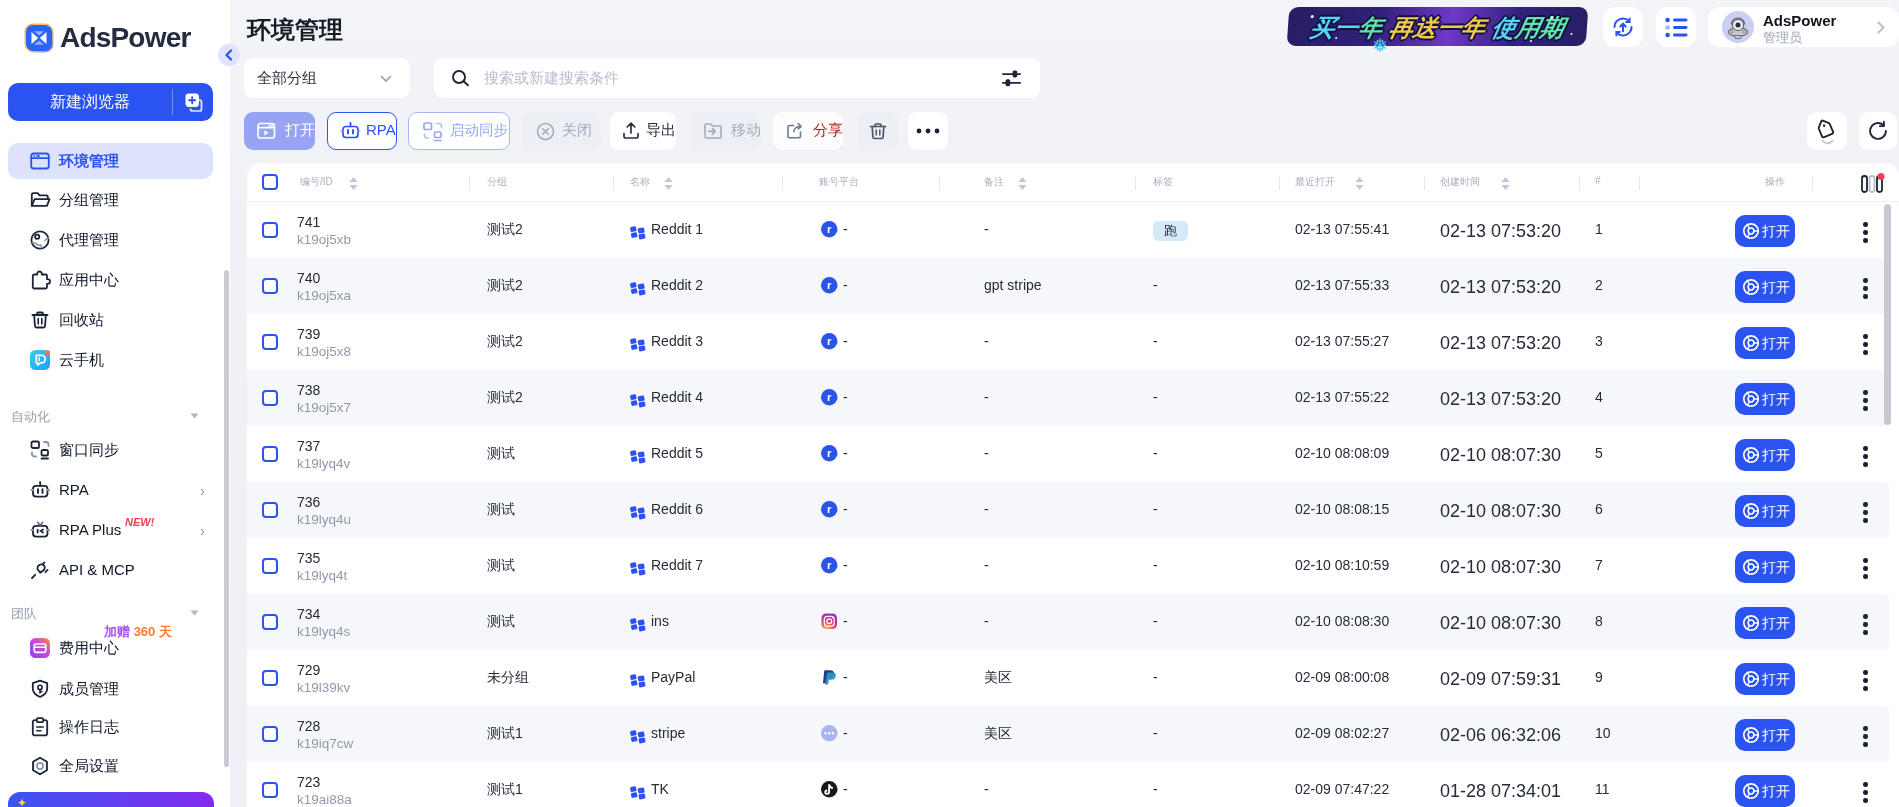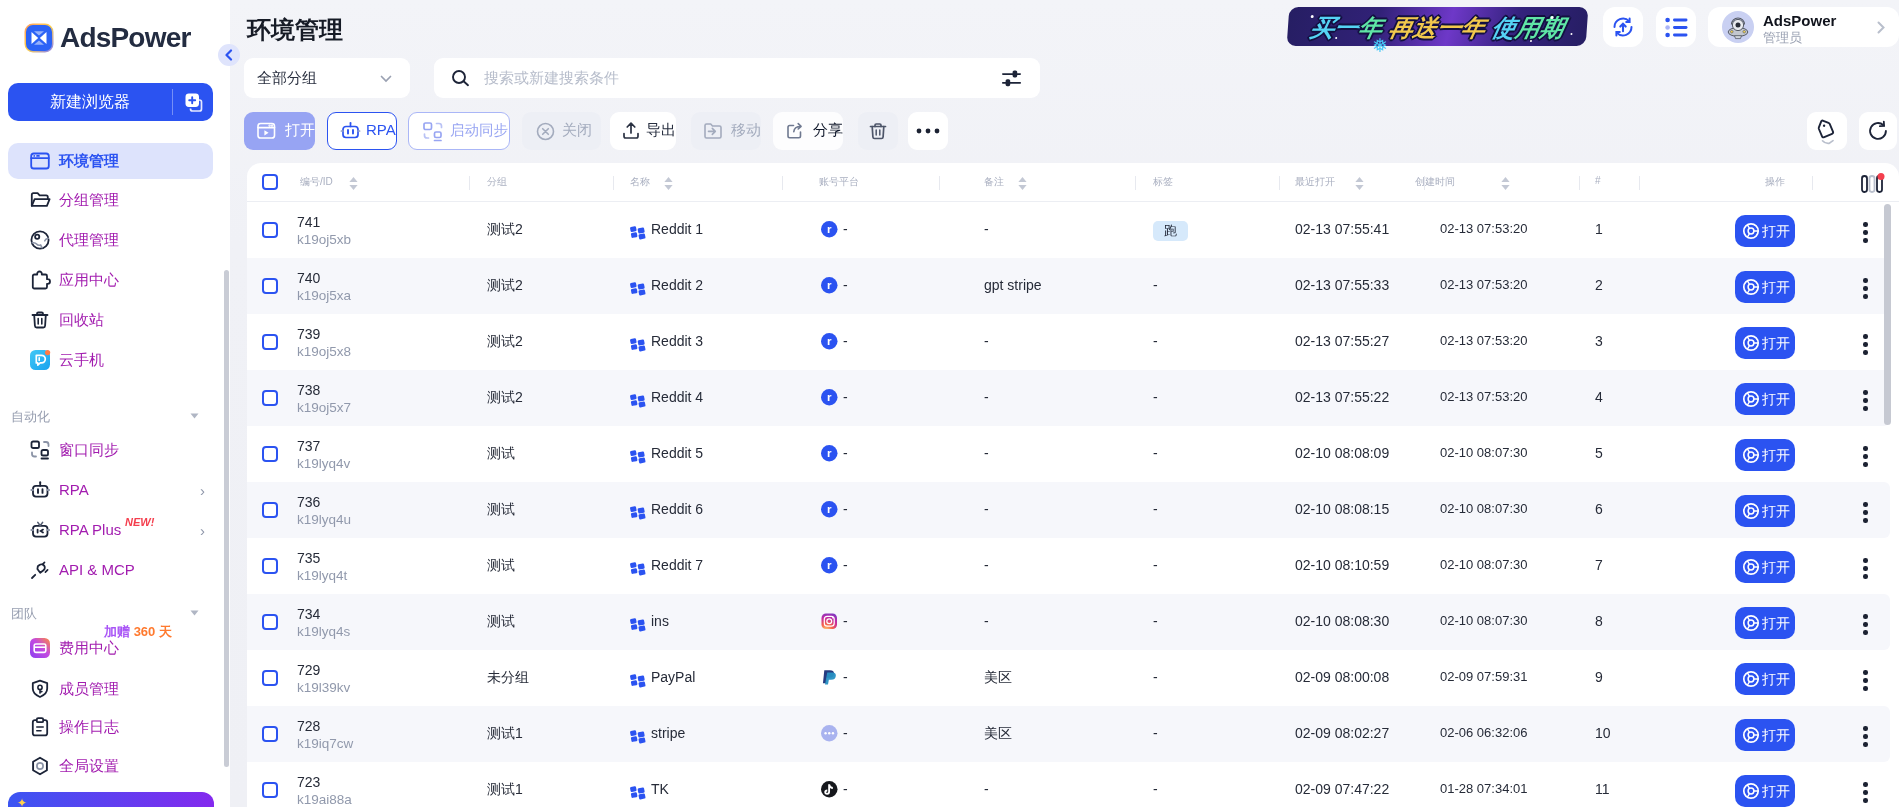--- a/index.html
+++ b/index.html
@@ -7,21 +7,21 @@
 #app { position:relative; width:1899px; height:807px; background:linear-gradient(180deg,#f3f4f8 0%,#f0f1f6 30%,#eff0f5 100%); overflow:hidden; }
 svg.abs, div.abs, span.abs { position:absolute; }
 
 #side { position:absolute; left:0; top:0; width:230px; height:807px; background:#ffffff; z-index:5; }
 #logo-text { position:absolute; left:60px; top:22px; font-size:28px; font-weight:bold; color:#232c41; letter-spacing:-0.8px; }
 #newbtn { position:absolute; left:8px; top:83px; width:205px; height:38px; background:#2b53f1; border-radius:10px; color:#fff; }
 #newbtn .txt { position:absolute; left:0; top:0; width:164px; height:38px; line-height:38px; text-align:center; font-size:16px; }
 #newbtn .div { position:absolute; left:164px; top:6px; width:1px; height:26px; background:rgba(255,255,255,.35); }
 .mi { position:absolute; left:8px; width:205px; height:36px; border-radius:10px; }
 .mi .ic { position:absolute; left:21px; top:7px; width:22px; height:22px; }
-.mi .tx { position:absolute; left:51px; top:9px; font-size:15px; color:#a21caf; }
+.mi .tx { position:absolute; left:51px; top:9px; font-size:15px; color:#0f172a; }
 .mi.active { background:#dde3fc; }
 .mi.active .tx { color:#2b53f1; font-weight:bold; }
 .sec { position:absolute; left:11px; font-size:13px; color:#979eb0; }
 .chev { position:absolute; left:192px; top:10px; font-size:15px; color:#8f97aa; }
 .seccaret { position:absolute; left:190px; width:9px; height:6px; }
 #sscroll { position:absolute; left:224px; top:270px; width:5px; height:497px; background:#c9ccd5; border-radius:3px; }
 #sidebanner { position:absolute; left:8px; top:792px; width:206px; height:15px; border-radius:12px 12px 0 0;
   background:linear-gradient(90deg,#3b55f2,#8429ee); }
 #collapse { position:absolute; left:218px; top:44px; width:22px; height:22px; border-radius:50%; background:#dfe4fc; z-index:6; }
 #newbadge { position:absolute; left:125px; top:516px; font-size:11px; font-weight:bold; color:#f43f4e; font-style:italic; }
@@ -66,21 +66,21 @@
 .c-num { position:absolute; left:50px; top:12px; font-size:14px; color:#262b38; }
 .c-id  { position:absolute; left:50px; top:30px; font-size:13.5px; color:#9199ac; }
 .c-grp { position:absolute; left:240px; top:19px; font-size:14px; color:#262b38; }
 .c-name{ position:absolute; left:404px; top:19px; font-size:14px; color:#262b38; }
 .c-nicon{ position:absolute; left:382px; top:21px; width:17px; height:17px; }
 .c-picon{ position:absolute; left:574px; top:19px; width:16.5px; height:16.5px; }
 .c-pdash{ position:absolute; left:596px; top:19px; font-size:14px; color:#262b38; }
 .c-note{ position:absolute; left:737px; top:19px; font-size:14px; color:#262b38; }
 .c-tag { position:absolute; left:906px; top:19px; font-size:14px; color:#262b38; }
 .c-t1  { position:absolute; left:1048px; top:19px; font-size:14px; color:#262b38; }
-.c-t2  { position:absolute; left:1193px; top:19px; font-size:13px; color:#262b38; }
+.c-t2  { position:absolute; left:1193px; top:19px; font-size:18px; color:#262b38; }
 .c-seq { position:absolute; left:1348px; top:19px; font-size:14px; color:#262b38; }
 .openbtn { position:absolute; left:1488px; top:13px; width:60px; height:32px; background:#2b53f1; border-radius:10px; }
 .openbtn span { position:absolute; left:27px; top:8px; color:#fff; font-size:14px; }
 .openbtn svg { position:absolute; left:7px; top:7px; }
 .vdots { position:absolute; left:1616px; top:20px; width:5px; height:21px; }
 .vdots i { position:absolute; left:0; width:4.5px; height:4.5px; border-radius:50%; background:#1c2232; }
 #tscroll { position:absolute; left:1637px; top:41px; width:7px; height:221px; background:#c6c9d2; border-radius:4px; }
 .tagchip { position:absolute; left:906px; top:19px; width:35px; height:20px; background:#d6e9fb; border-radius:5px;
   text-align:center; line-height:20px; font-size:13px; color:#1c2232; }
 </style>
@@ -205,21 +205,21 @@
       <path d="M2,15.5 V4.5 q0,-1.5 1.5,-1.5 h4.2 l1.8,2 h7 q1.5,0 1.5,1.5 v9 q0,1.5 -1.5,1.5 h-13 q-1.5,0 -1.5,-1.5 Z"></path>
       <path d="M5.5,10.4 h6.5 M9.3,7.4 l3,3 -3,3"></path>
     </svg>
     <span class="lbl" style="left:40px;color:#a3abbd;">移动</span>
   </div>
   <div class="tb" style="left:773px;width:70px;background:#fdfdfe;">
     <svg style="left:12px;top:9px;" width="19" height="19" viewBox="0 0 19 19" fill="none" stroke="#6f7990" stroke-width="1.6" stroke-linecap="round" stroke-linejoin="round">
       <path d="M15.5,11 v4 q0,1.7 -1.7,1.7 H4.7 Q3,16.7 3,15 V6.2 Q3,4.5 4.7,4.5 h3.8"></path>
       <path d="M8.8,10.8 q0.3,-5.3 7.2,-5.6 M13.2,2.6 l2.9,2.7 -2.9,2.7"></path>
     </svg>
-    <span class="lbl" style="left:40px;color:#0f172a;">分享</span>
+    <span class="lbl" style="left:40px;color:#b91c1c;">分享</span>
   </div>
   <div class="tb" style="left:858px;width:40px;background:#edeff5;">
     <svg style="left:10px;top:9px;" width="20" height="20" viewBox="0 0 20 20" fill="none" stroke="#4d5569" stroke-width="1.7" stroke-linecap="round">
       <path d="M2.5,5.5 h15"></path>
         <path d="M7,5.5 V4.2 q0,-1.2 1.2,-1.2 h3.6 q1.2,0 1.2,1.2 v1.3"></path>
       <path d="M4.2,5.5 l0.7,10.5 q0.1,1.5 1.6,1.5 h7 q1.5,0 1.6,-1.5 l0.7,-10.5"></path>
       <path d="M8.2,9 v5 M11.8,9 v5" stroke-width="1.5"></path>
     </svg>
   </div>
   <div class="tb" style="left:908px;width:40px;background:#fff;">
@@ -264,21 +264,21 @@
       <svg class="sort" style="left:771px;" viewBox="0 0 9 13">
           <polygon points="4.5,0 8.6,5 0.4,5" fill="#c3c8d4"></polygon>
           <polygon points="0.4,8 8.6,8 4.5,13" fill="#c3c8d4"></polygon>
         </svg>
       <div class="h" style="left:906px;">标签</div>
       <div class="h" style="left:1048px;">最近打开</div>
       <svg class="sort" style="left:1108px;" viewBox="0 0 9 13">
           <polygon points="4.5,0 8.6,5 0.4,5" fill="#c3c8d4"></polygon>
           <polygon points="0.4,8 8.6,8 4.5,13" fill="#c3c8d4"></polygon>
         </svg>
-      <div class="h" style="left:1168px;text-align:center;">创建时间</div>
+      <div class="h" style="left:1193px;text-align:center;">创建时间</div>
       <svg class="sort" style="left:1254px;" viewBox="0 0 9 13">
           <polygon points="4.5,0 8.6,5 0.4,5" fill="#c3c8d4"></polygon>
           <polygon points="0.4,8 8.6,8 4.5,13" fill="#c3c8d4"></polygon>
         </svg>
       <div class="h" style="left:1348px;">#</div>
       <div class="h" style="left:1518px;text-align:right;">操作</div>
       <svg class="abs" style="left:1614px;top:10px;" width="24" height="20" viewBox="0 0 24 20" fill="none">
         <rect x="1" y="3" width="5" height="16" rx="2.4" stroke="#1d2438" stroke-width="1.8"></rect>
         <rect x="8.5" y="3" width="5" height="16" rx="2.4" stroke="#b9bfcc" stroke-width="1.8"></rect>
         <rect x="16" y="3" width="5" height="16" rx="2.4" stroke="#1d2438" stroke-width="1.8"></rect>

